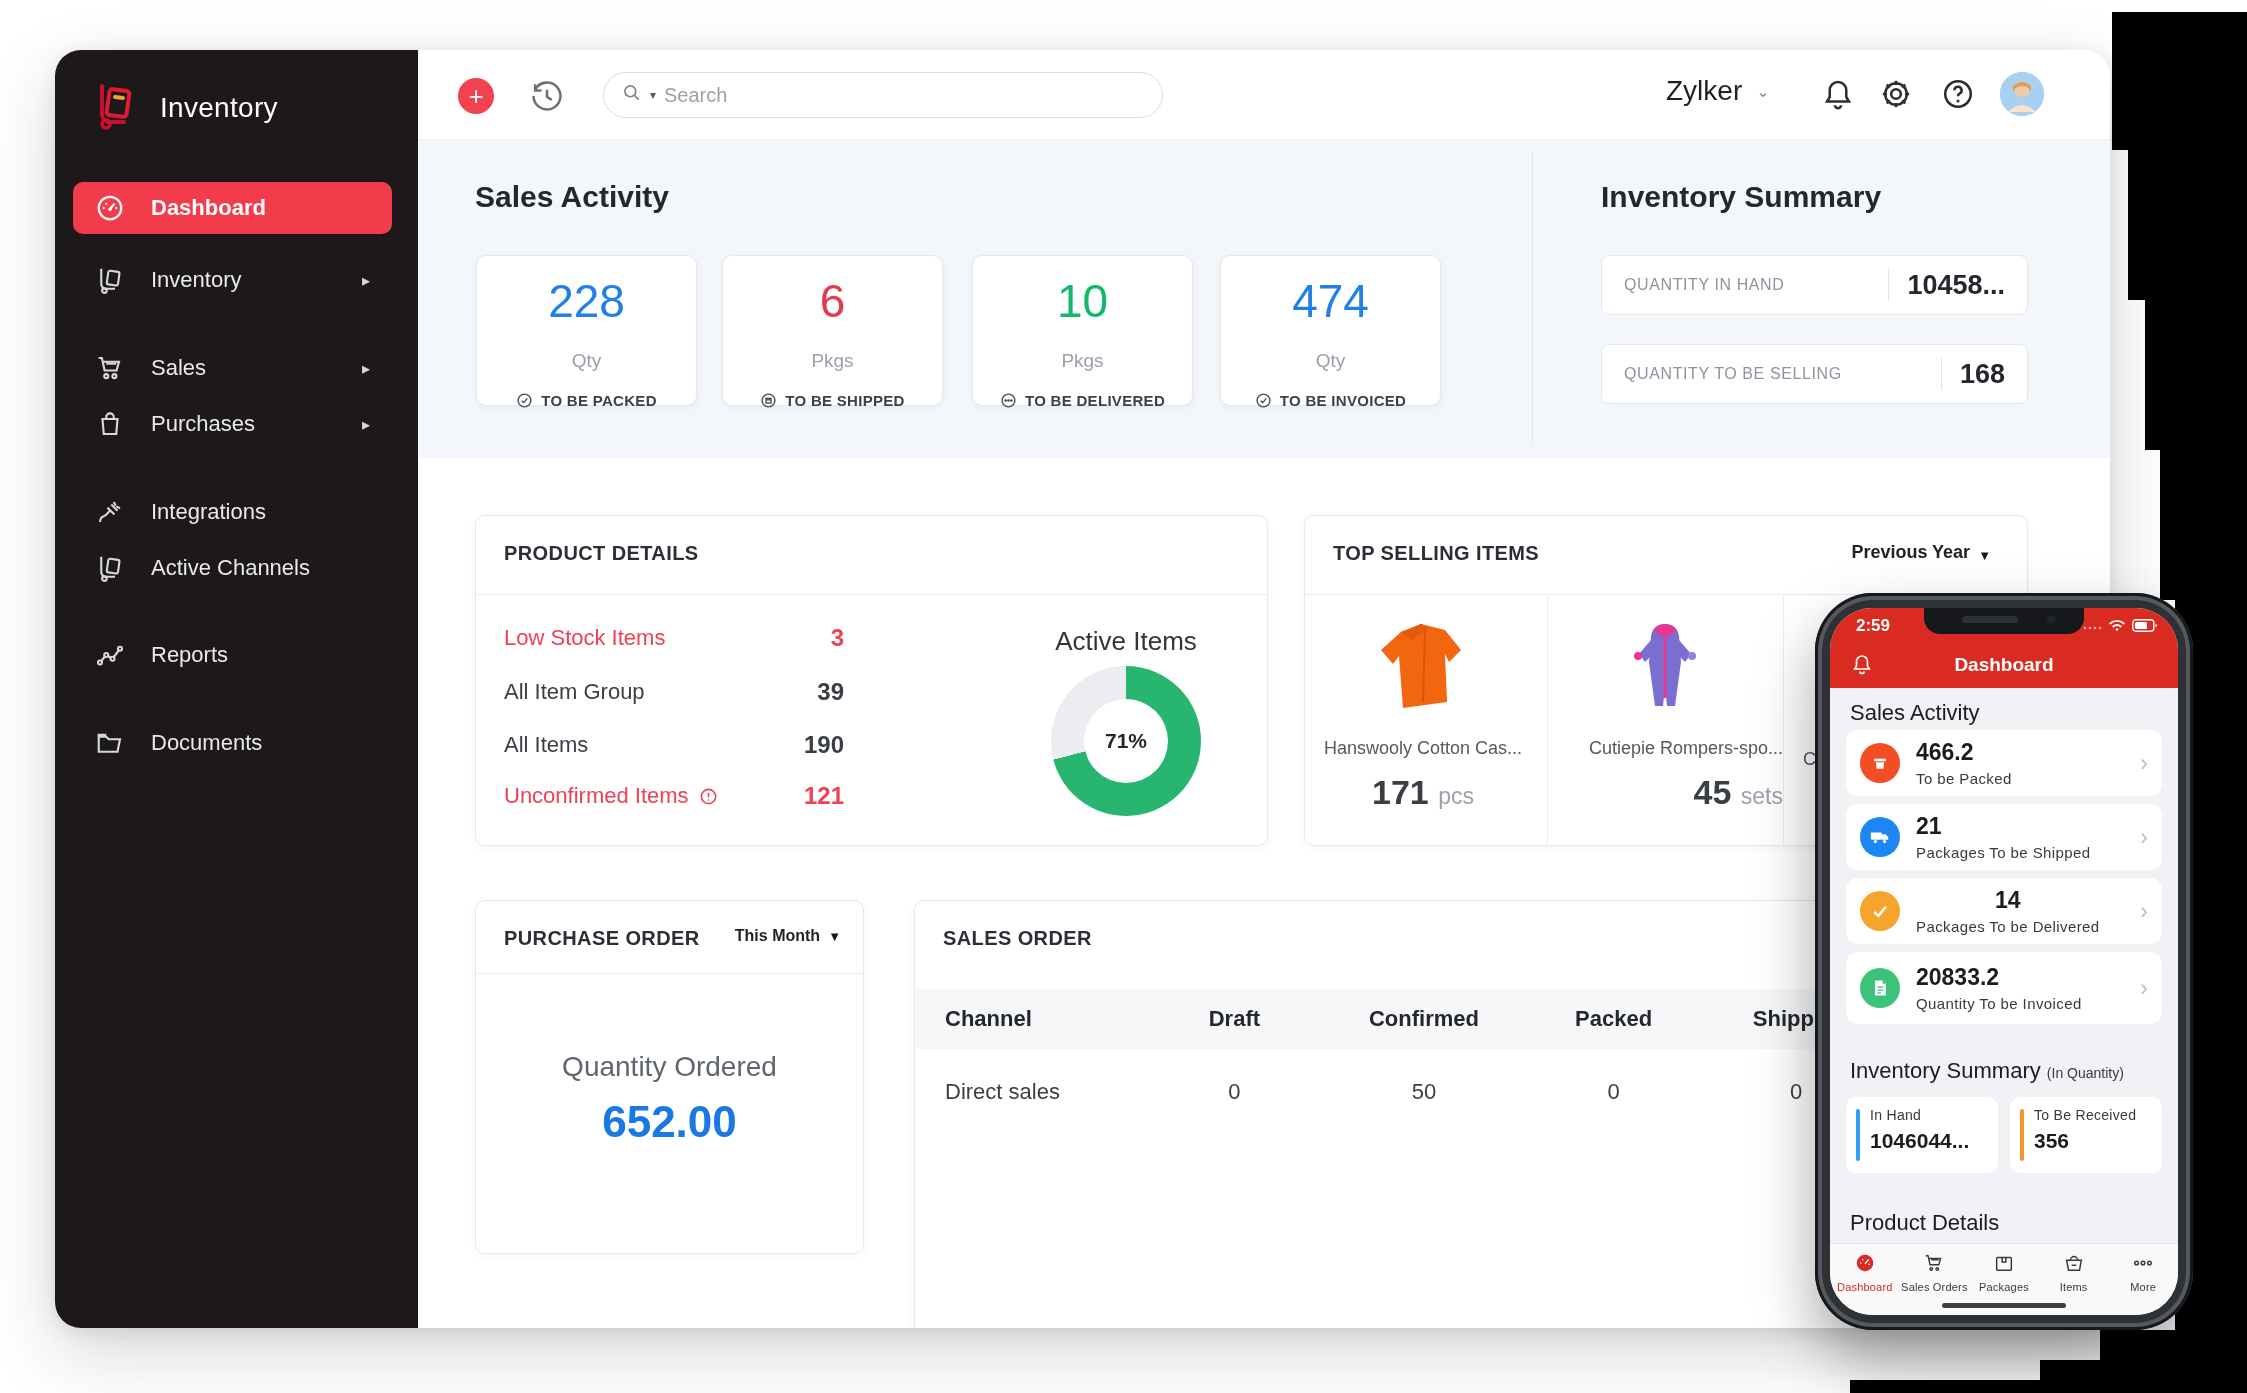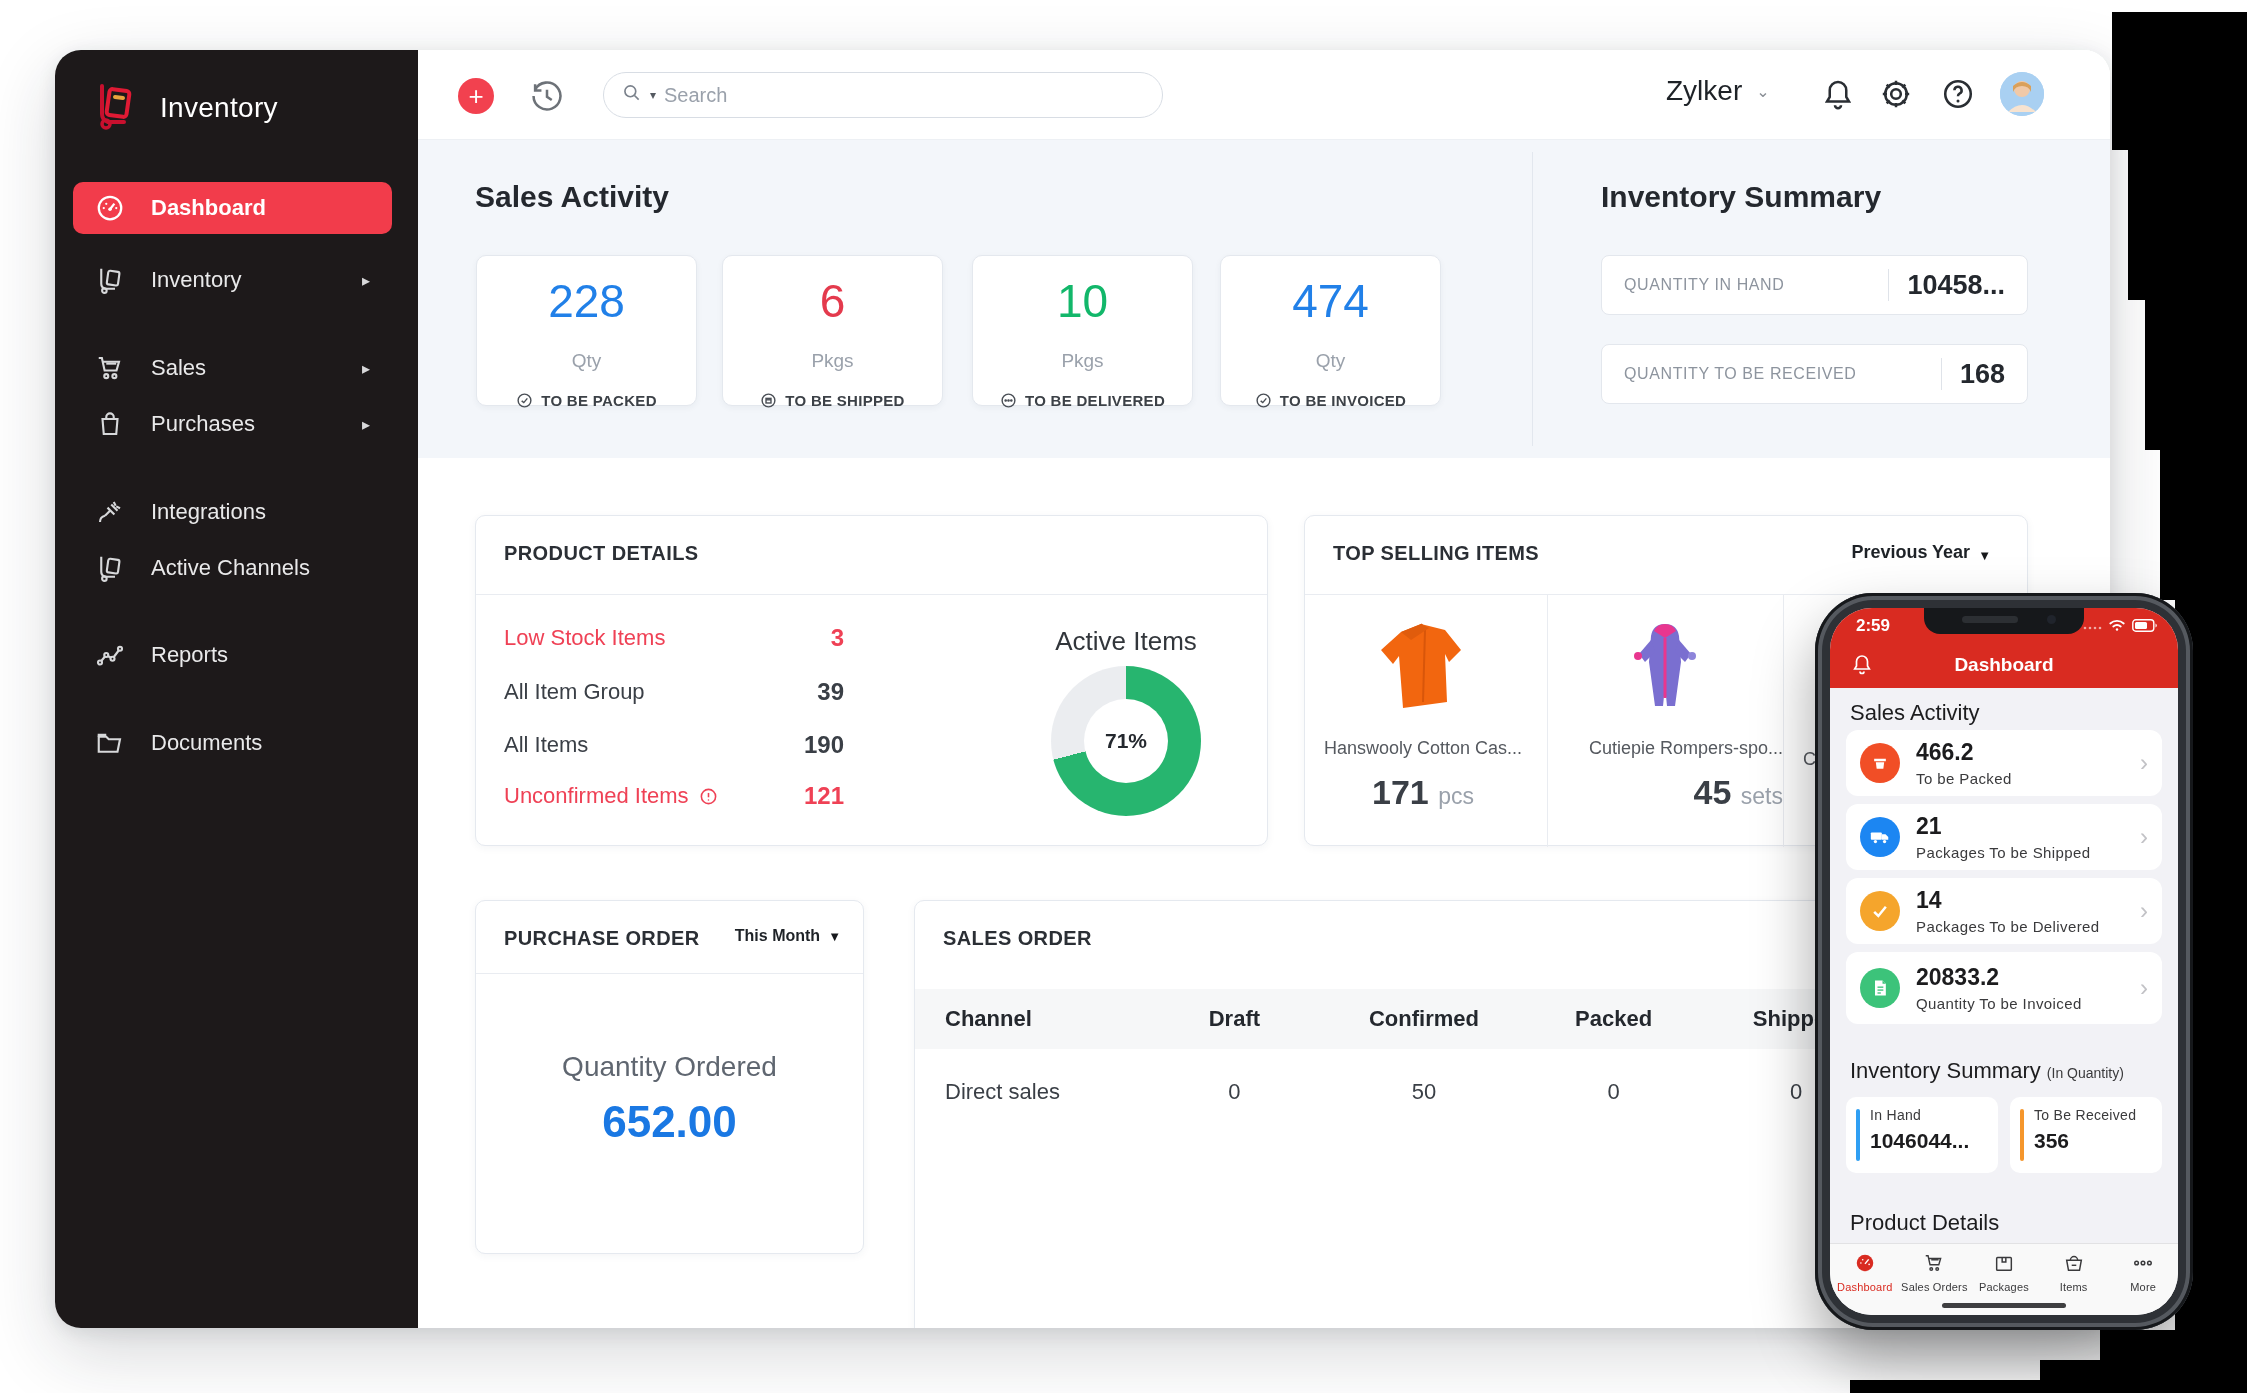--- a/index.html
+++ b/index.html
@@ -382,21 +382,21 @@
       <div class="band-divider"></div>
 
       <div class="band-title" style="left:1183px; top:40px;">Inventory Summary</div>
 
       <div class="inv-box" style="top:115px;">
         <span class="lab">QUANTITY IN HAND</span>
         <span class="sep"></span>
         <span class="val">10458...</span>
       </div>
       <div class="inv-box" style="top:204px;">
-        <span class="lab">QUANTITY TO BE RECEIVED</span>
+        <span class="lab">QUANTITY TO BE SELLING</span>
         <span class="sep"></span>
         <span class="val">168</span>
       </div>
     </div>
 
     <div class="card" style="left:57px; top:465px; width:793px; height:331px;">
       <div class="card-title">PRODUCT DETAILS</div>
       <div class="card-hr"></div>
 
       <div class="pd-row danger" style="top:108px;">
@@ -581,21 +581,21 @@
             <circle cx="17" cy="17" r="1.8"></circle>
           </svg>
       </span>
       <span class="tx">
         <div class="v">21</div>
         <div class="s">Packages To be Shipped</div>
       </span>
       <span class="chev">›</span>
     </div>
 
-    <div class="p-card" style="top:270px; height:66px;">
+    <div class="p-card" style="top:270px; height:66px;text-align:center;">
       <span class="p-ic" style="background:#f5a52c;">
         <svg width="20" height="20" viewBox="0 0 24 24" fill="none" stroke="#fff" stroke-width="3">
             <polyline points="5,13 10,18 19,7"></polyline>
           </svg>
       </span>
       <span class="tx">
         <div class="v">14</div>
         <div class="s">Packages To be Delivered</div>
       </span>
       <span class="chev">›</span>

